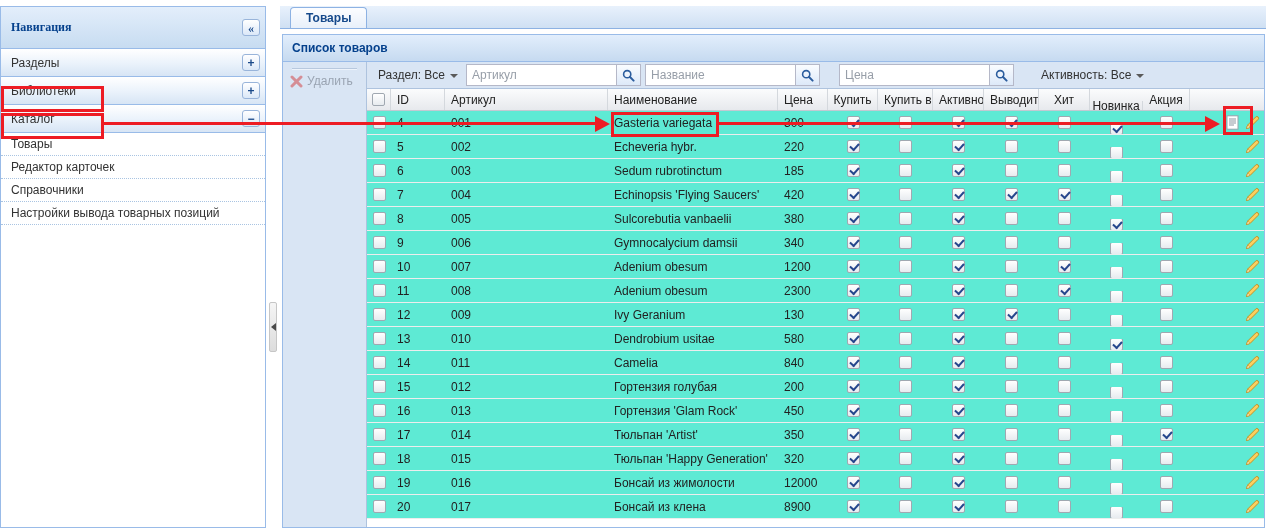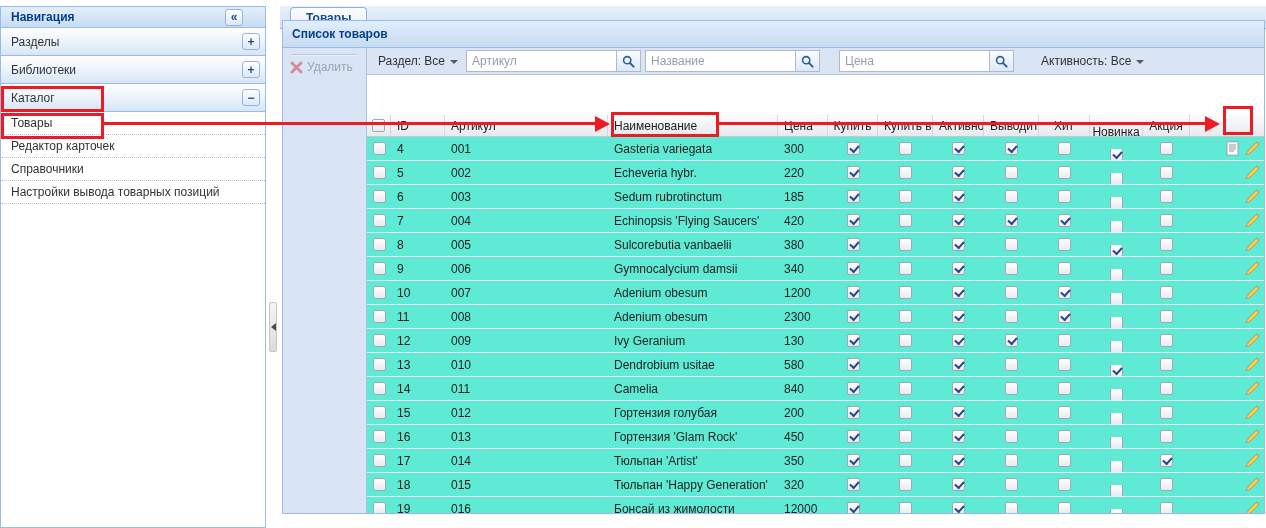--- a/index.html
+++ b/index.html
@@ -2,23 +2,23 @@
 <html><head>
 <meta charset="utf-8">
 <style>
   html,body{margin:0;padding:0;background:#fff;}
   .page{position:relative;width:1266px;height:528px;overflow:hidden;background:#fff;
         font-family:"Liberation Sans",sans-serif;font-size:12px;color:#222;}
 
   
   .sidebar{position:absolute;left:0;top:6px;width:266px;height:522px;box-sizing:border-box;
            border:1px solid #99bbe8;background:#fff;}
-  .sb-header{height:21px;box-sizing:border-box;border-bottom:1px solid #99bbe8;
+  .sb-header{height:42px;box-sizing:border-box;border-bottom:1px solid #99bbe8;
              background:linear-gradient(#e3eefb,#c7dcf1);display:flex;align-items:center;
-             padding:0 22px 0 10px;color:#04408c;font-weight:bold;}
+             padding:0 5px 0 10px;color:#04408c;font-weight:bold;font-family:Liberation Serif, serif;}
   .sb-tool-btn{margin-left:auto;width:18px;height:17px;box-sizing:border-box;border:1px solid #98b4da;
                border-radius:3px;background:linear-gradient(#ffffff,#dbe8f8);color:#1b4a8a;
                display:flex;align-items:center;justify-content:center;font-weight:bold;font-size:12px;
                line-height:1;cursor:pointer;}
   .sb-acc{height:28px;box-sizing:border-box;border-bottom:1px solid #99bbe8;
           background:linear-gradient(#ffffff 0%,#eaf2fb 55%,#d7e5f5 100%);
           display:flex;align-items:center;padding:0 5px 0 10px;color:#333;}
   .sb-item{height:23px;box-sizing:border-box;border-bottom:1px dotted #a9c4e2;
            display:flex;align-items:center;padding:0 10px;color:#333;background:#fff;cursor:pointer;}
   .sb-fill{flex:1;background:#fff;}
@@ -35,36 +35,36 @@
   .main{position:absolute;left:280px;top:0;width:986px;height:528px;}
   .tabbar{position:absolute;left:0;top:6px;width:100%;height:23px;box-sizing:border-box;
           border-bottom:1px solid #8db2e3;
           background:linear-gradient(#e8f1fc,#cfe0f3);}
   .tab{position:absolute;left:10px;top:1px;height:21px;box-sizing:border-box;padding:0 15px;
        border:1px solid #8db2e3;border-bottom:none;border-radius:4px 4px 0 0;
        background:linear-gradient(#fcfdff,#e8f0fa);display:flex;align-items:center;
        color:#15498b;font-weight:bold;cursor:pointer;}
 
   
-  .panel{position:absolute;left:2px;top:20px;width:983px;height:494px;box-sizing:border-box;
+  .panel{position:absolute;left:2px;top:34px;width:983px;height:494px;box-sizing:border-box;
          border:1px solid #99bbe8;background:#fff;}
   .panel-header{height:27px;box-sizing:border-box;border-bottom:1px solid #99bbe8;
                 background:linear-gradient(#e2eefc,#c6daf0);display:flex;align-items:center;
                 padding-left:9px;color:#04408c;font-weight:bold;}
   .panel-body{position:absolute;left:0;top:27px;right:0;bottom:0;display:flex;}
 
   .left-toolbar{width:84px;box-sizing:border-box;background:#d9e5f4;border-right:1px solid #aec3de;
                 position:relative;flex:0 0 84px;}
   .lt-sep{position:absolute;left:9px;right:9px;top:6px;height:1px;background:#b7c8de;
           box-shadow:0 1px 0 #edf3fb;}
   .delete-btn{position:absolute;left:7px;top:12px;display:flex;align-items:center;gap:4px;
               color:#9aa4b2;cursor:default;}
   .delete-btn svg{opacity:.5;}
 
-  .right-area{flex:1;display:flex;flex-direction:column;min-width:0;gap:40px;}
+  .right-area{flex:1;display:flex;flex-direction:column;min-width:0;}
   .filter-bar{height:27px;box-sizing:border-box;background:#d9e5f4;border-bottom:1px solid #aec3de;
               display:flex;align-items:center;flex:0 0 27px;}
   .tb-label{display:flex;align-items:center;gap:5px;color:#333;white-space:nowrap;cursor:pointer;}
   .caret{width:0;height:0;border-left:4px solid transparent;border-right:4px solid transparent;
          border-top:4px solid #5a5a5a;margin-top:1px;}
   .f-razdel{margin-left:11px;}
   .search{display:flex;align-items:stretch;height:22px;}
   .f-art{margin-left:8px;} .f-nazv{margin-left:4px;} .f-cena{margin-left:19px;}
   .f-aktiv{margin-left:27px;}
   .search input{width:150px;height:22px;box-sizing:border-box;border:1px solid #b5b8c8;border-right:none;

